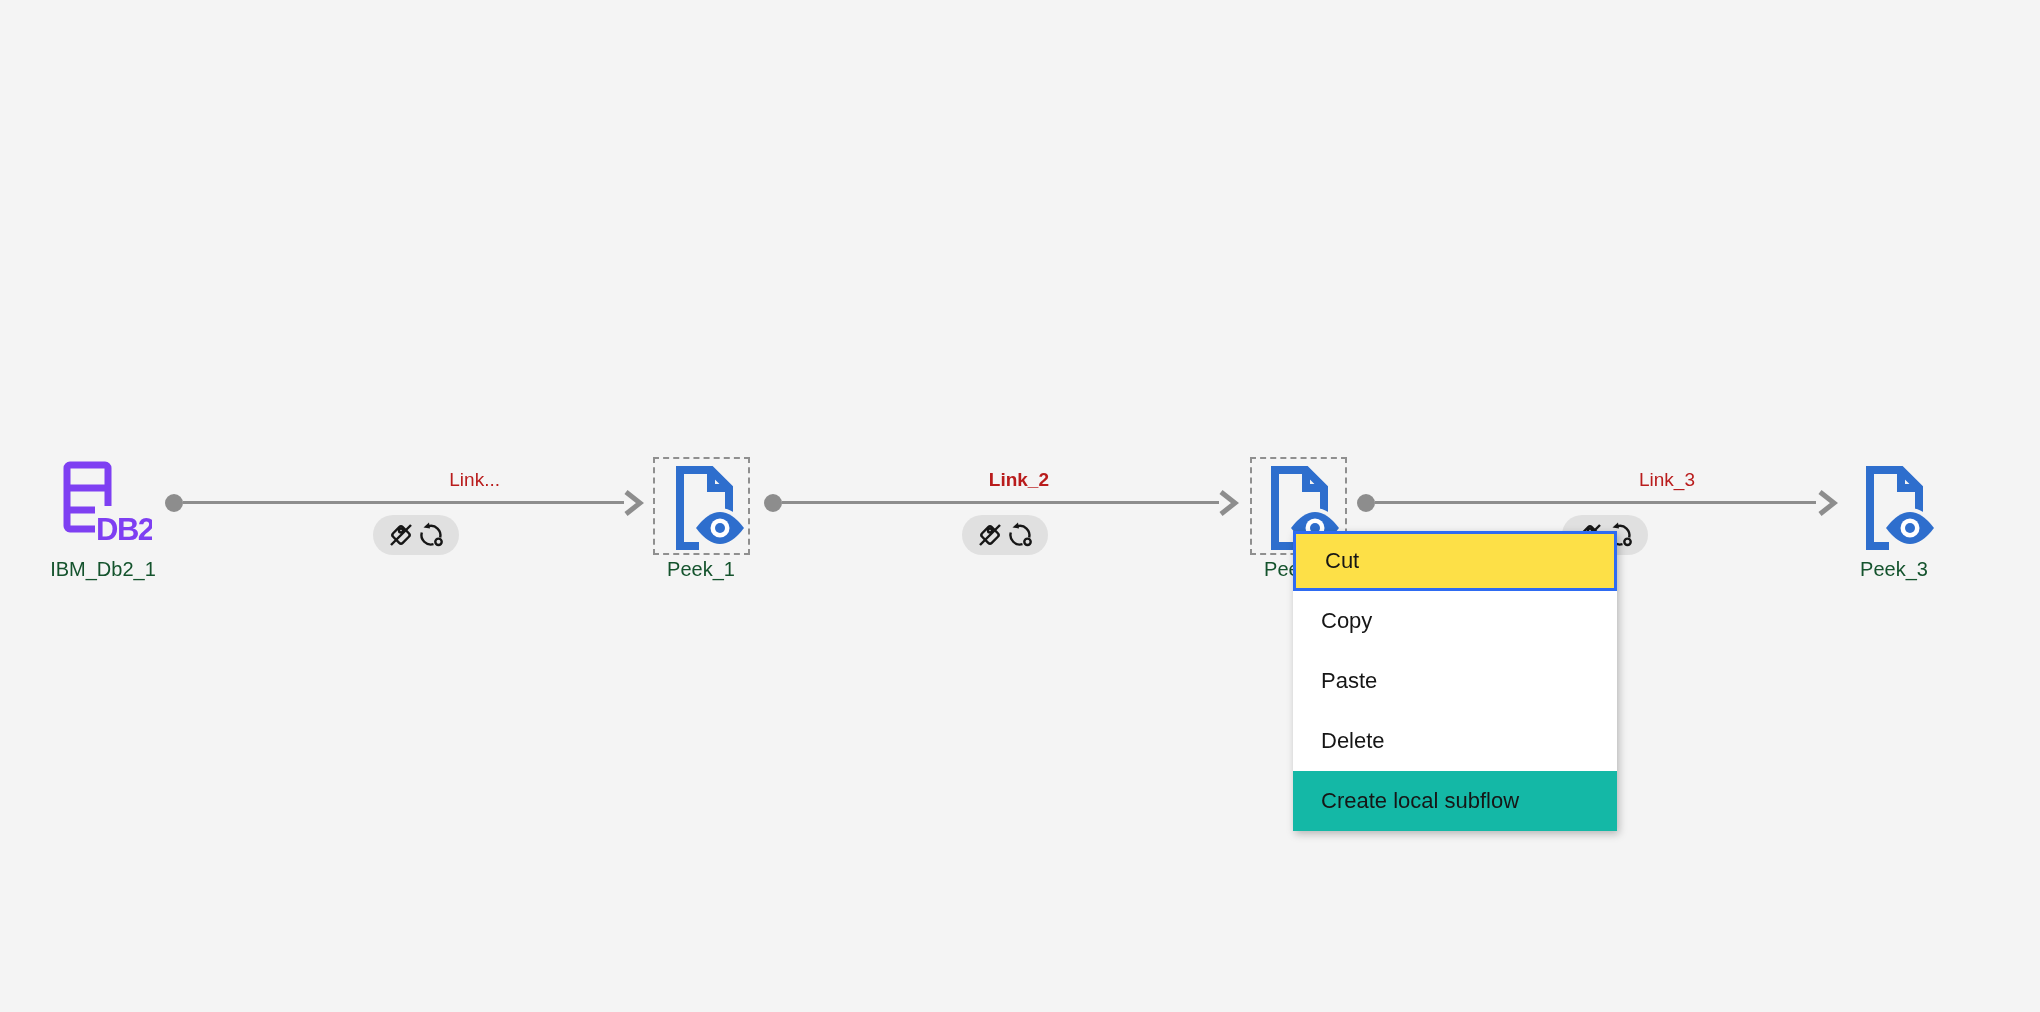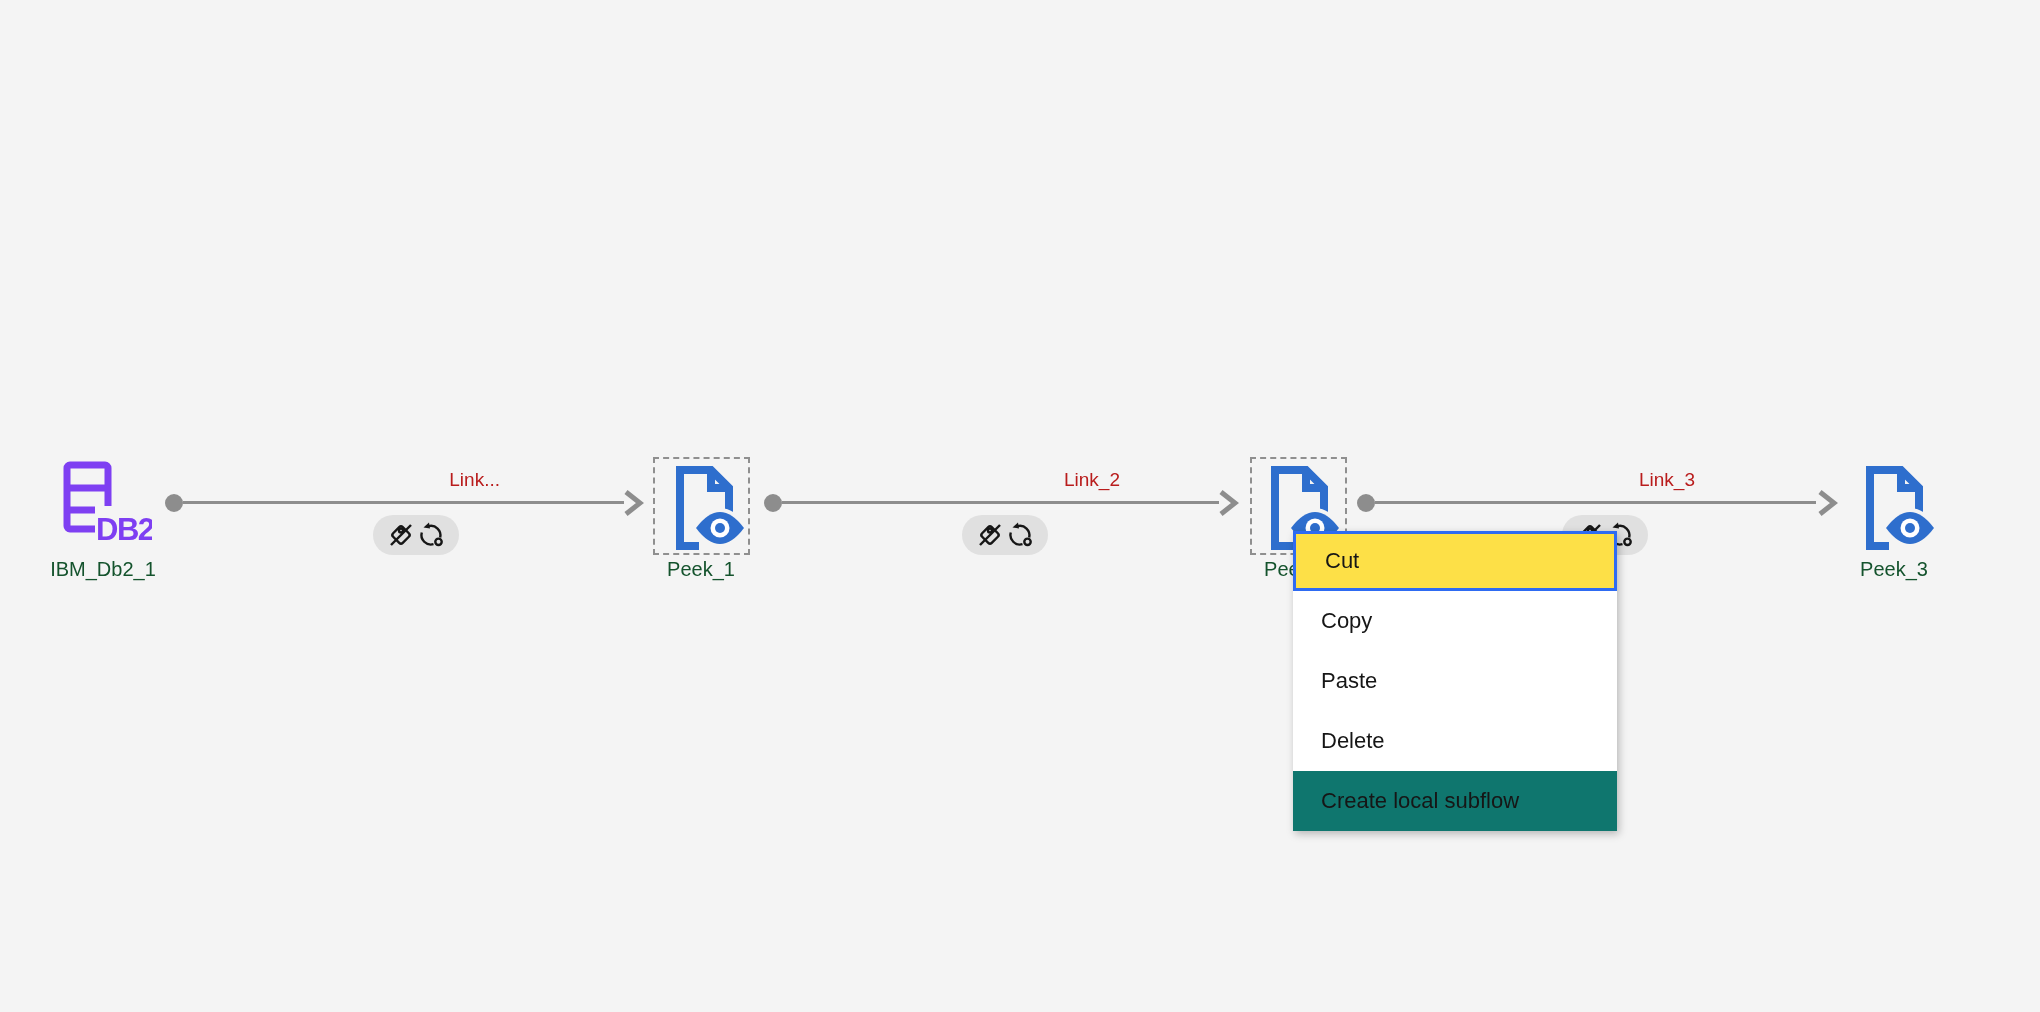--- a/index.html
+++ b/index.html
@@ -38,21 +38,21 @@
   }
   .menu-item {
     height:60px; line-height:60px; padding-left:28px;
     font-size:22px; color:#161616; background:#ffffff;
     box-sizing:border-box; cursor:pointer; white-space:nowrap;
   }
   .menu-item.focused {
     background:#fde047; border:3px solid #2e6bf2; line-height:54px;
     padding-left:29px;
   }
-  .menu-item.highlighted { background:#0f766e; }
+  .menu-item.highlighted { background:#14b8a6; }
   svg { display:block; }
 </style>
 </head>
 <body>
 
 <div class="canvas">
 
   <svg width="0" height="0" style="position:absolute" aria-hidden="true">
     <defs>
       <symbol id="sym-peek" viewBox="0 0 76 88">
@@ -120,21 +120,21 @@
         <use href="#sym-peek"></use>
       </svg>
   </div>
   <div class="node-label" style="left:601px; top:556px;">Peek_1</div>
 
   <div class="port" style="left:764px; top:494px;"></div>
   <div class="link-line" style="left:782px; top:501px; width:437px;"></div>
   <svg class="abs" style="left:1217px; top:488px;" width="22" height="30">
       <use href="#sym-arrow"></use>
     </svg>
-  <div class="link-label" style="left:920px; top:467px;">Link_2</div>
+  <div class="link-label" style="left:849px; top:467px;font-weight:bold;">Link_2</div>
   <div class="badge" style="left:962px; top:515px;">
     <svg width="28" height="28">
         <use href="#sym-tag-slash"></use>
       </svg>
     <svg width="28" height="28">
         <use href="#sym-sync"></use>
       </svg>
   </div>
 
   <div class="dash-box" style="left:1250px; top:457px;"></div>

